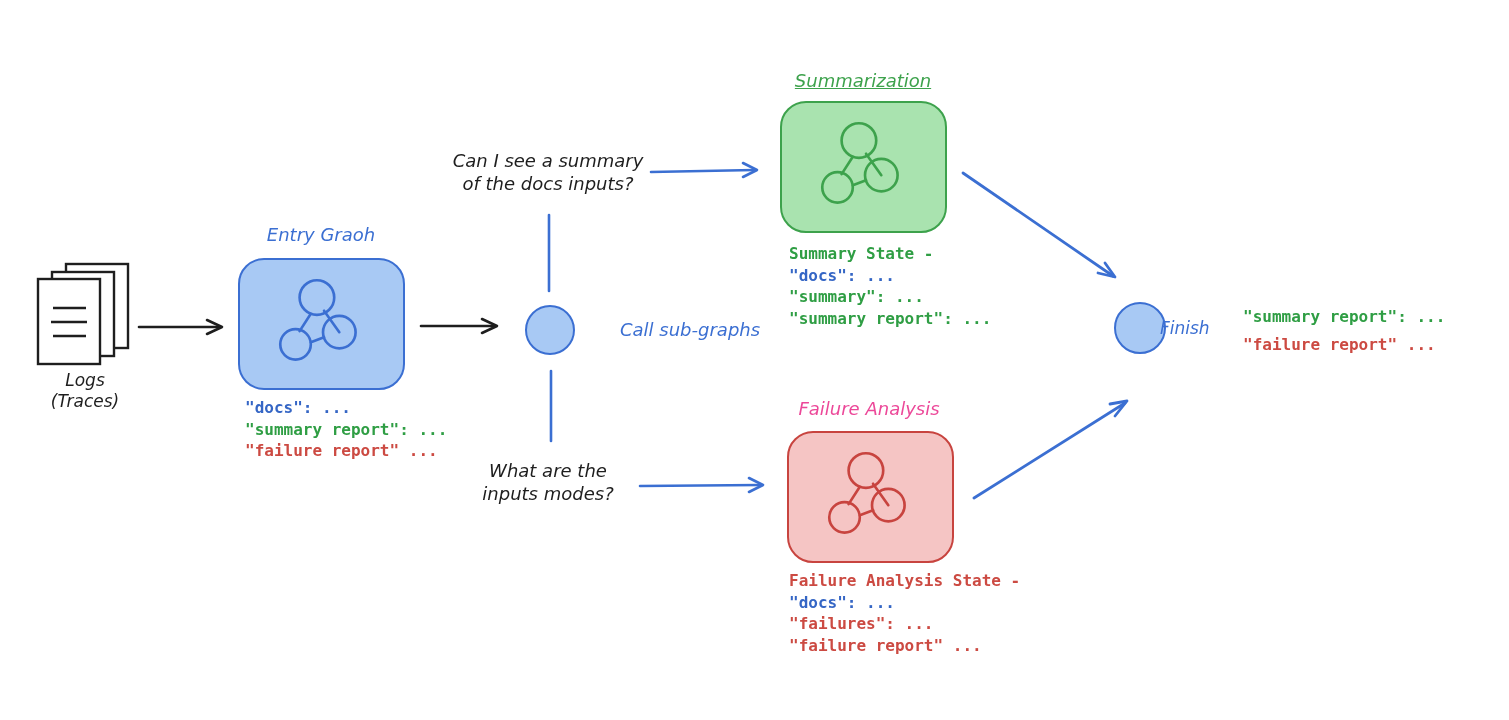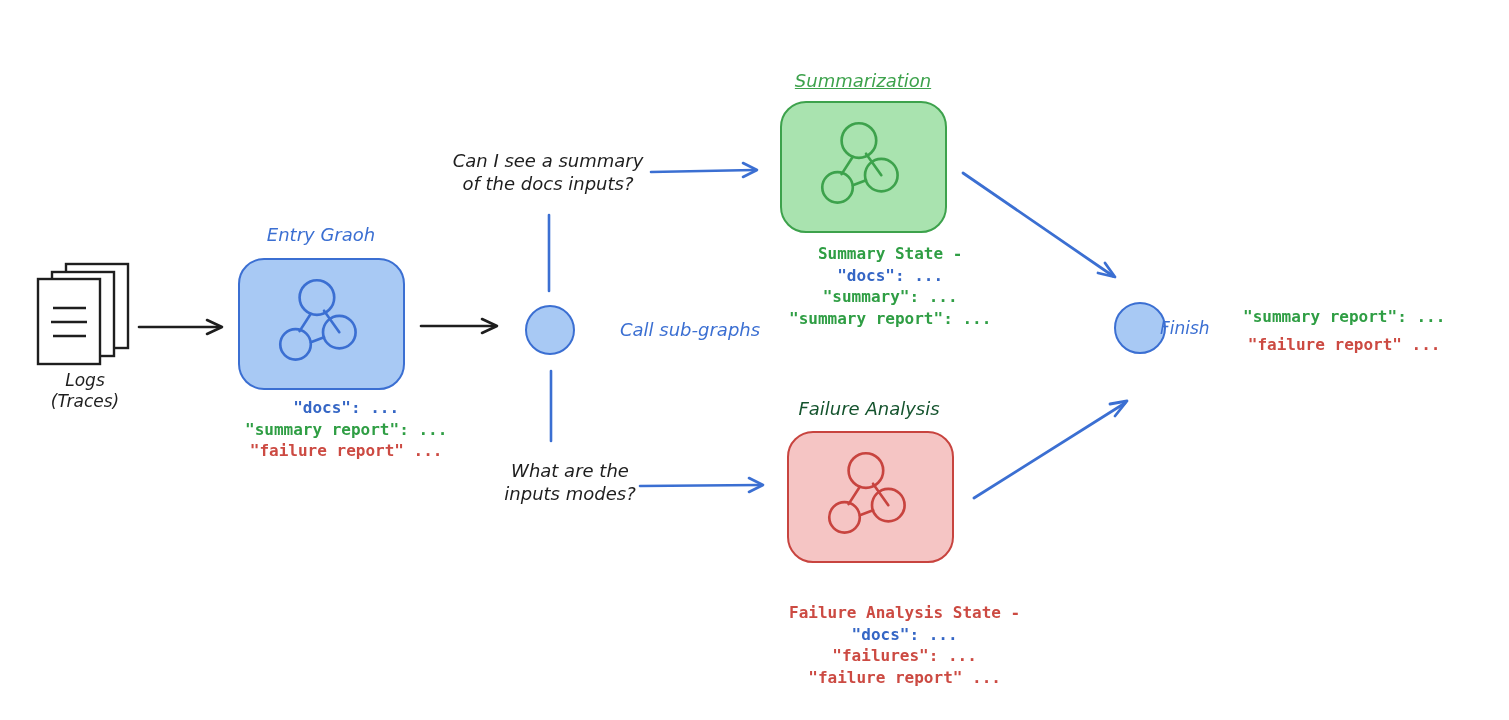--- a/index.html
+++ b/index.html
@@ -36,21 +36,21 @@
 
   
   .code-block {
     position: absolute;
     font-family: "DejaVu Sans Mono", monospace;
     font-weight: bold;
     font-size: 16px;
     line-height: 21.5px;
     white-space: nowrap;
   }
-  .code-line { white-space: pre; text-align: center; }
+  .code-line { white-space: pre; }
 
   .node-box {
     position: absolute;
     width: 167px;
     height: 132px;
     border: 2.5px solid;
     border-radius: 26px;
     display: flex;
     align-items: center;
     justify-content: center;
@@ -71,21 +71,21 @@
   .logs-label       { left: 85px;  top: 370px; font-size: 17px; }
 
   .entry-title      { left: 321px; top: 224px; }
   .entry-box        { left: 238px; top: 258px; }
   .entry-state      { left: 245px; top: 397px; }
 
   .call-circle      { left: 525px; top: 305px; }
   .call-label       { left: 584px; top: 319px; }
 
   .q-summary        { left: 548px; top: 150px; }
-  .q-failure        { left: 570px; top: 460px; font-style: italic; }
+  .q-failure        { left: 548px; top: 460px; font-style: italic; }
 
   .summ-title       { left: 863px; top: 70px; text-decoration: underline; }
   .summ-box         { left: 780px; top: 101px; }
   .summ-state       { left: 789px; top: 243px; }
 
   .fail-title       { left: 869px; top: 398px; }
   .fail-box         { left: 787px; top: 431px; }
   .fail-state       { left: 789px; top: 570px; }
 
   .finish-circle    { left: 1114px; top: 302px; width: 52px; height: 52px; }
@@ -188,33 +188,33 @@
       <line x1="44" y1="68" x2="57" y2="63"></line>
     </svg>
   </div>
   <div class="code-block summ-state">
     <div class="code-line" style="color: rgb(47, 158, 68);">Summary State -</div>
     <div class="code-line" style="color: rgb(53, 102, 197);">"docs": ...</div>
     <div class="code-line" style="color: rgb(47, 158, 68);">"summary": ...</div>
     <div class="code-line" style="color: rgb(47, 158, 68);">"summary report": ...</div>
   </div>
 
-  <div class="hand centered fail-title" style="color: #14532d;">Failure Analysis</div>
+  <div class="hand centered fail-title" style="color: #ec4899;">Failure Analysis</div>
   <div class="node-box fail-box" style="background: rgb(245, 197, 196); border-color: rgb(200, 68, 63); color: rgb(200, 68, 63);">
     <svg class="graph-icon" width="112" height="102" viewBox="0 0 110 100" fill="none" stroke="currentColor" stroke-width="2.6" stroke-linecap="round">
       <circle cx="50" cy="24" r="17"></circle>
       <circle cx="29" cy="70" r="15"></circle>
       <circle cx="72" cy="58" r="16"></circle>
       <line x1="44" y1="40" x2="33" y2="57"></line>
       <line x1="57" y1="37" x2="72" y2="58"></line>
       <line x1="44" y1="68" x2="57" y2="63"></line>
     </svg>
   </div>
   <div class="code-block fail-state">
-    <div class="code-line" style="color: rgb(204, 74, 66); margin-top: 32px;">Failure Analysis State -</div>
+    <div class="code-line" style="color: rgb(204, 74, 66);">Failure Analysis State -</div>
     <div class="code-line" style="color: rgb(53, 102, 197);">"docs": ...</div>
     <div class="code-line" style="color: rgb(204, 74, 66);">"failures": ...</div>
     <div class="code-line" style="color: rgb(204, 74, 66);">"failure report" ...</div>
   </div>
 
   <div class="round-node finish-circle" style="background: rgb(168, 201, 244); border-color: rgb(59, 111, 210);"></div>
   <div class="hand finish-label" style="color: rgb(59, 111, 210);">Finish</div>
   <div class="code-block finish-outputs">
     <div class="code-line" style="color: rgb(47, 158, 68);">"summary report": ...</div>
     <div class="code-line" style="color: rgb(204, 74, 66);">"failure report" ...</div>

